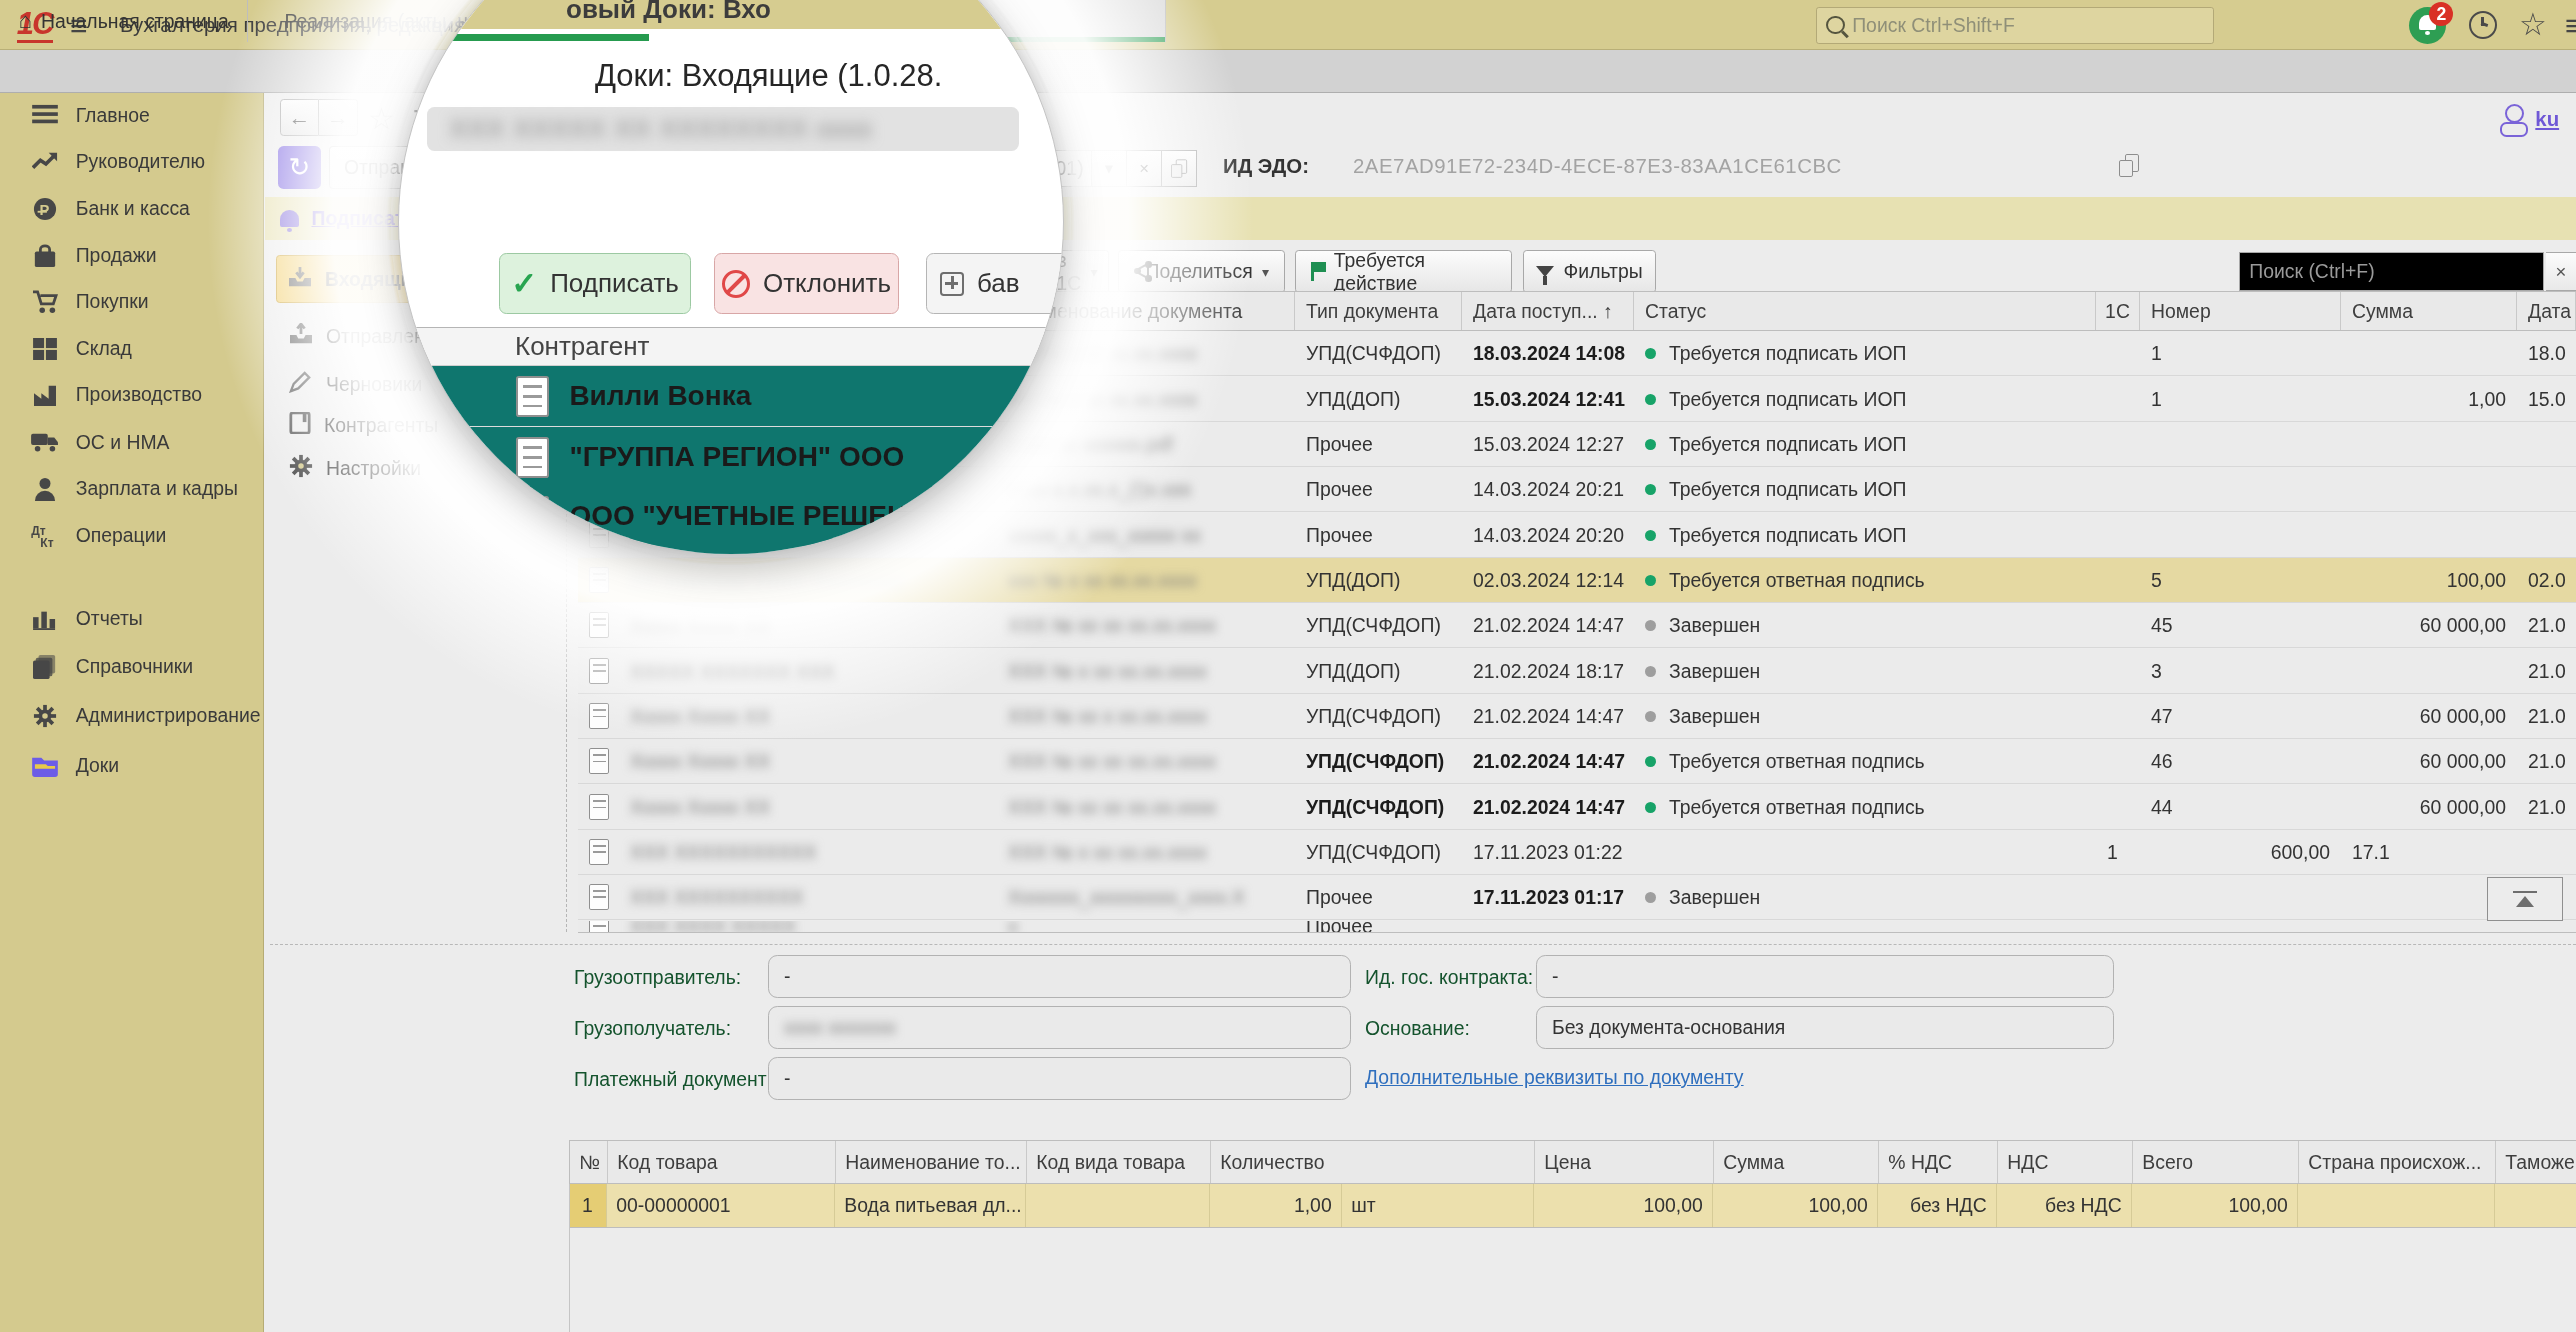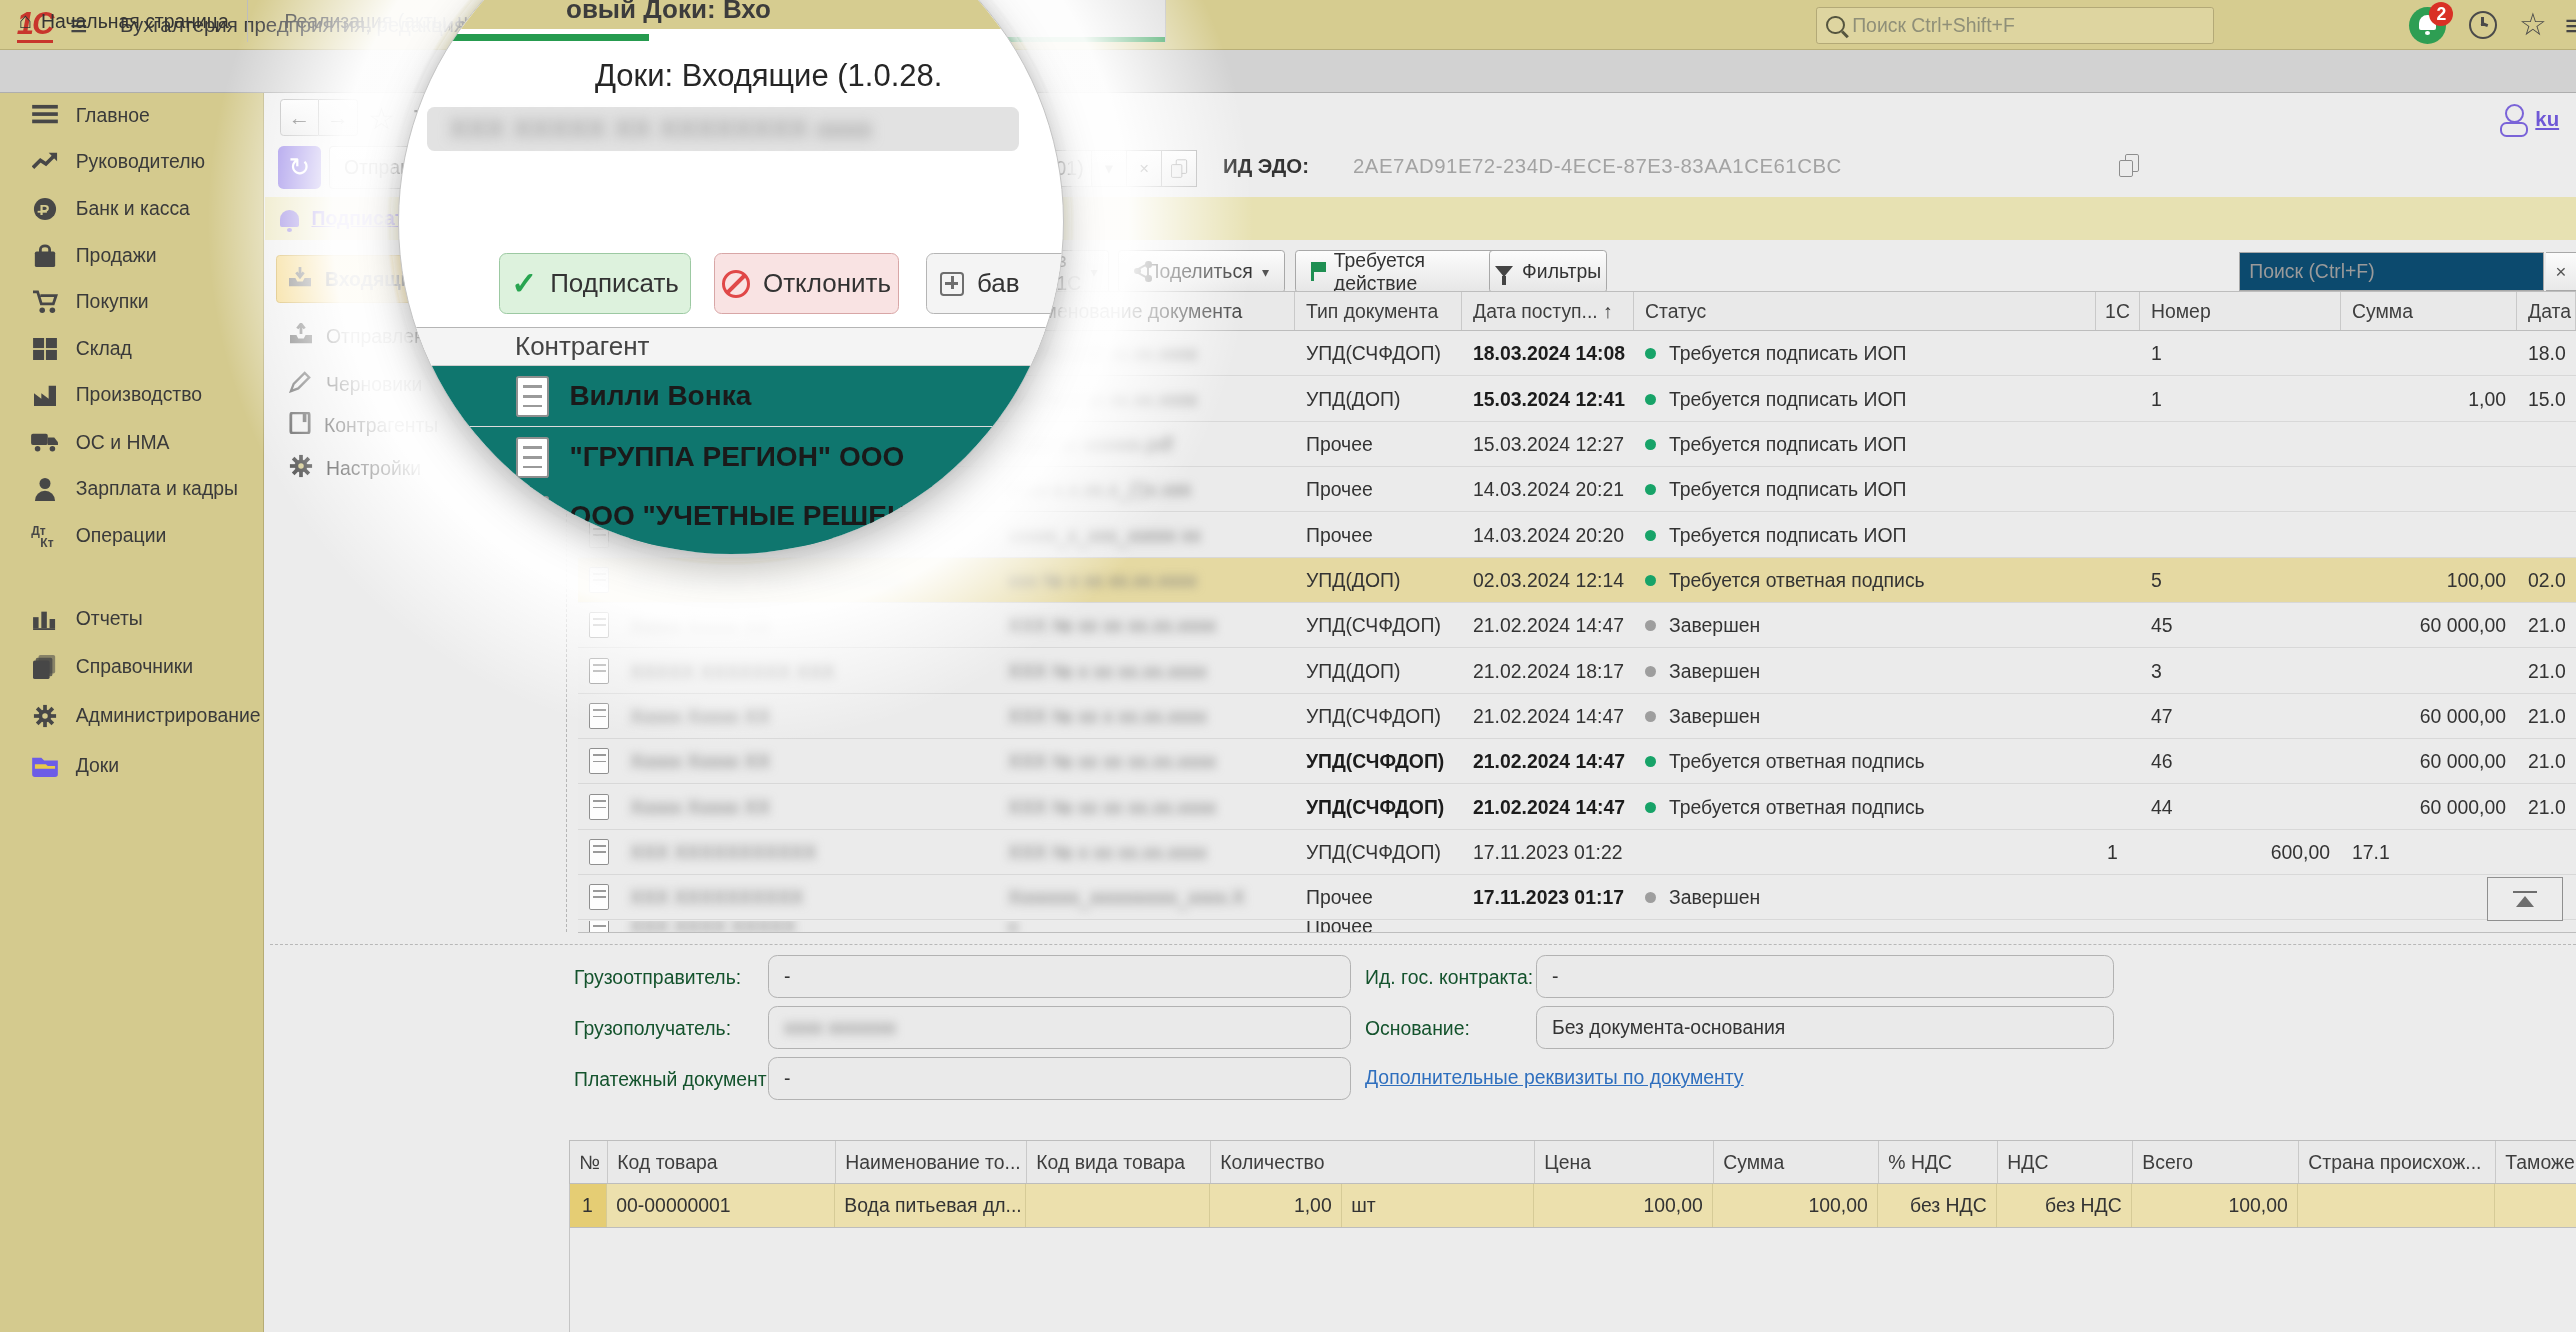--- a/index.html
+++ b/index.html
@@ -88,21 +88,21 @@
   .flag-ic::before { content:''; position:absolute; left:0; top:0; width:2.8px; height:18.5px; background:#1e8f52; }
   .flag-ic::after { content:''; position:absolute; left:2.8px; top:0; width:12px; height:9.3px; background:#1e8f52; }
   .funnel-ic { width:0; height:0; border-left:9.3px solid transparent; border-right:9.3px solid transparent; border-top:11px solid #444; position:relative; }
   .funnel-ic::after { content:''; position:absolute; left:-1.9px; top:-0.9px; width:3.7px; height:9.3px; background:#444; }
   .share-ic { width:18.5px; height:20.4px; position:relative; }
   .share-ic i, .share-ic::before, .share-ic::after { content:''; position:absolute; width:6.5px; height:6.5px; background:#444; border-radius:50%; }
   .share-ic::before { left:11px; top:0; } .share-ic::after { left:11px; top:14px; }
   .share-ic i { left:0; top:6.5px; }
   .share-ic b { position:absolute; left:1.9px; top:4.6px; width:12px; height:1.9px; background:#444; transform:rotate(-28deg); }
   .share-ic u { position:absolute; left:1.9px; top:13px; width:12px; height:1.9px; background:#444; transform:rotate(28deg); }
-  .tbl-search { left:2239px; top:252px; width:305px; height:39px; background:#0c4a6e; border:0.9px solid #a8a8a8; display:flex; align-items:center; padding:0 9.3px; }
+  .tbl-search { left:2239px; top:252px; width:305px; height:39px; background:#000000; border:0.9px solid #a8a8a8; display:flex; align-items:center; padding:0 9.3px; }
   .tbl-search .ph { color:#9a9a9a; font-size:19.4px; }
   .x-btn { left:2546px; top:252px; width:31px; height:39px; border:0.9px solid #a8a8a8; border-left:none; background:linear-gradient(#fbfbfb,#e9e9e9); display:flex; align-items:center; justify-content:center; color:#555; font-size:18.5px; }
 
   
   .grid-row { display:grid; grid-template-columns:41px 378px 298px 167px 172px 462px 44px 201px 176px 59px; }
   .thead { left:578px; top:291px; width:1998px; height:40px; background:#e9e9e9; border-top:0.9px solid #bdbdbd; border-bottom:0.9px solid #bdbdbd; }
   .thead .hc { border-right:0.9px solid #c9c9c9; display:flex; align-items:center; padding:0 11px; font-size:19.4px; color:#3e3e3e; overflow:hidden; white-space:nowrap; }
   .trow { position:absolute; left:578px; width:1998px; height:45px; border-bottom:0.9px solid #d8d8d8; background:#ebebeb; }
   .trow.sel { background:#e5d9a2; }
   .trow .c { display:flex; align-items:center; padding:0 11px; font-size:19.4px; overflow:hidden; white-space:nowrap; }
@@ -446,21 +446,21 @@
       <b></b>
       <u></u>
     </span>
   <span>Поделиться</span>
     <span class="caret">▾</span>
 </div>
 <div class="abs btn tool-btn" style="left:1295px; width:217px;">
   <span class="flag-ic"></span>
   <span>Требуется действие</span>
 </div>
-<div class="abs btn tool-btn" style="left:1489px; width:118px;">
+<div class="abs btn tool-btn" style="left:1523px; width:133px;">
   <span class="funnel-ic"></span>
   <span>Фильтры</span>
 </div>
 <div class="abs tbl-search">
   <span class="ph">Поиск (Ctrl+F)</span>
 </div>
 <div class="abs x-btn">
     <span>×</span>
   </div>
 

